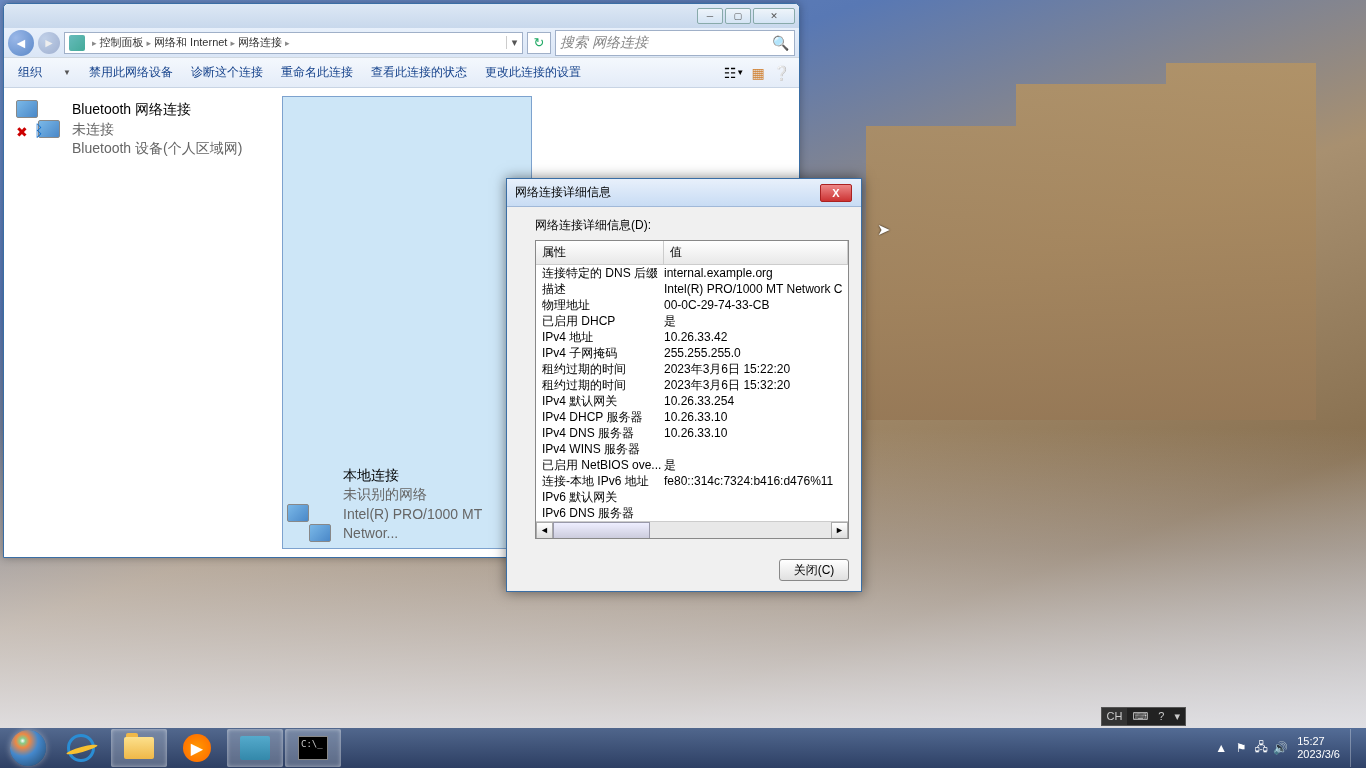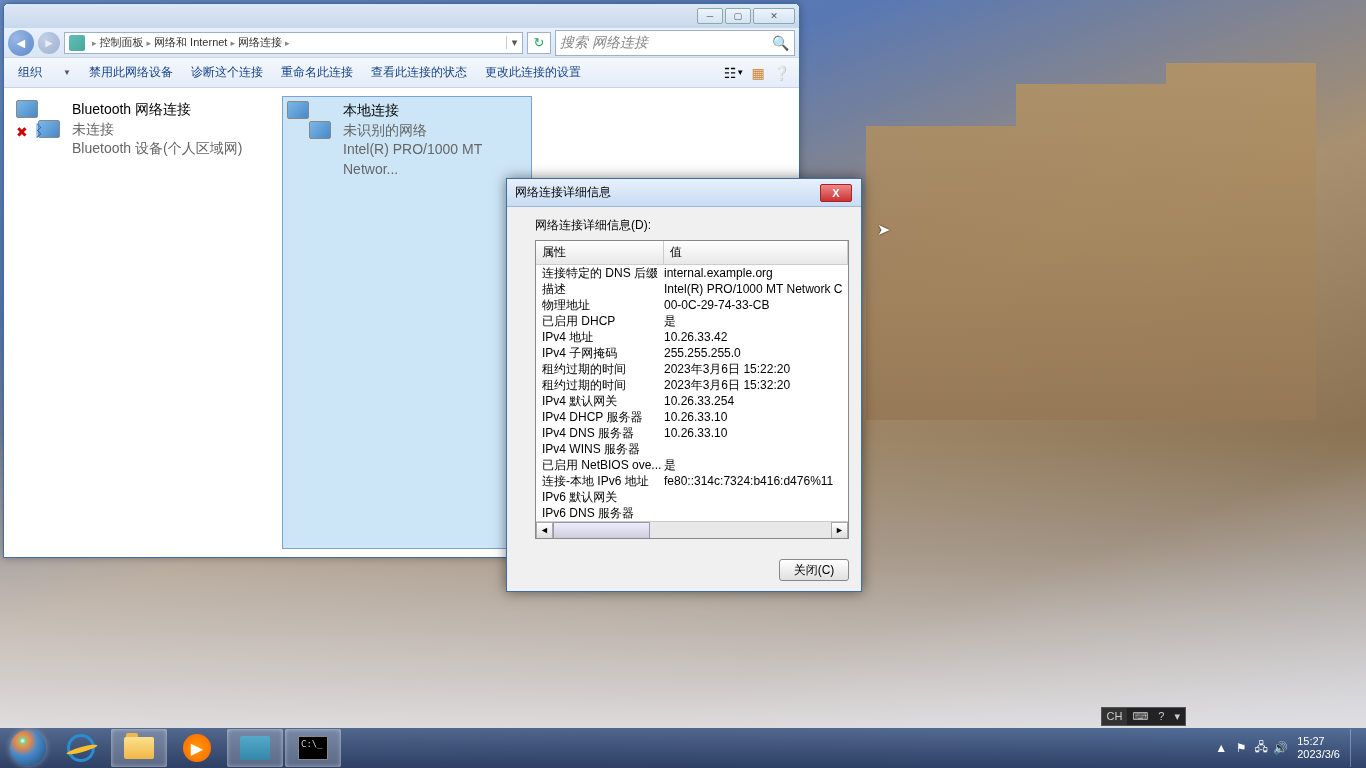--- a/index.html
+++ b/index.html
@@ -28,21 +28,21 @@
 .search-box .mag { margin-left:auto; color:#4a88c8; font-style:normal; }
 
 .toolbar { height:30px; background:linear-gradient(to bottom,#f4f8fd,#e4ecf8); border-bottom:1px solid #c8d4e4; display:flex; align-items:center; padding:0 6px; gap:2px; font-size:12px; }
 .tb-item { padding:4px 8px; color:#15428b; cursor:pointer; display:flex; align-items:center; gap:18px; }
 .tb-item .dd { font-size:8px; color:#555; margin-left:3px; }
 .tb-spacer { flex:1; }
 .tb-icon { width:22px; height:22px; display:flex; align-items:center; justify-content:center; font-size:14px; }
 
 .content { flex:1; background:#fff; padding:8px; display:flex; gap:20px; height:calc(100% - 84px); }
 .conn-item { display:flex; gap:8px; padding:4px; width:250px; align-items:flex-start; cursor:pointer; }
-.conn-item.selected { background:#cde6f7; border:1px solid #7da2ce; }
+.conn-item.selected { background:#cde6f7; border:1px solid #7da2ce;align-items:flex-end; }
 .conn-icon { width:48px; height:40px; position:relative; flex-shrink:0; }
 .conn-icon .mon1 { position:absolute; left:0; top:0; width:22px; height:18px; background:linear-gradient(135deg,#7ab8e8,#4a88c8); border:1px solid #888; border-radius:2px; }
 .conn-icon .mon2 { position:absolute; right:4px; bottom:2px; width:22px; height:18px; background:linear-gradient(135deg,#7ab8e8,#4a88c8); border:1px solid #888; border-radius:2px; }
 .conn-icon .overlay { position:absolute; left:0; bottom:0; font-size:14px; }
 .conn-text { font-size:14px; line-height:1.4; }
 .conn-text .title { color:#000; }
 .conn-text .sub { color:#666; }
 
 
 .dialog { position:absolute; left:506px; top:178px; width:356px; height:414px; background:#f0f0f0; border:1px solid #3a6ea5; box-shadow:0 0 12px rgba(0,0,0,.5); display:flex; flex-direction:column; }

